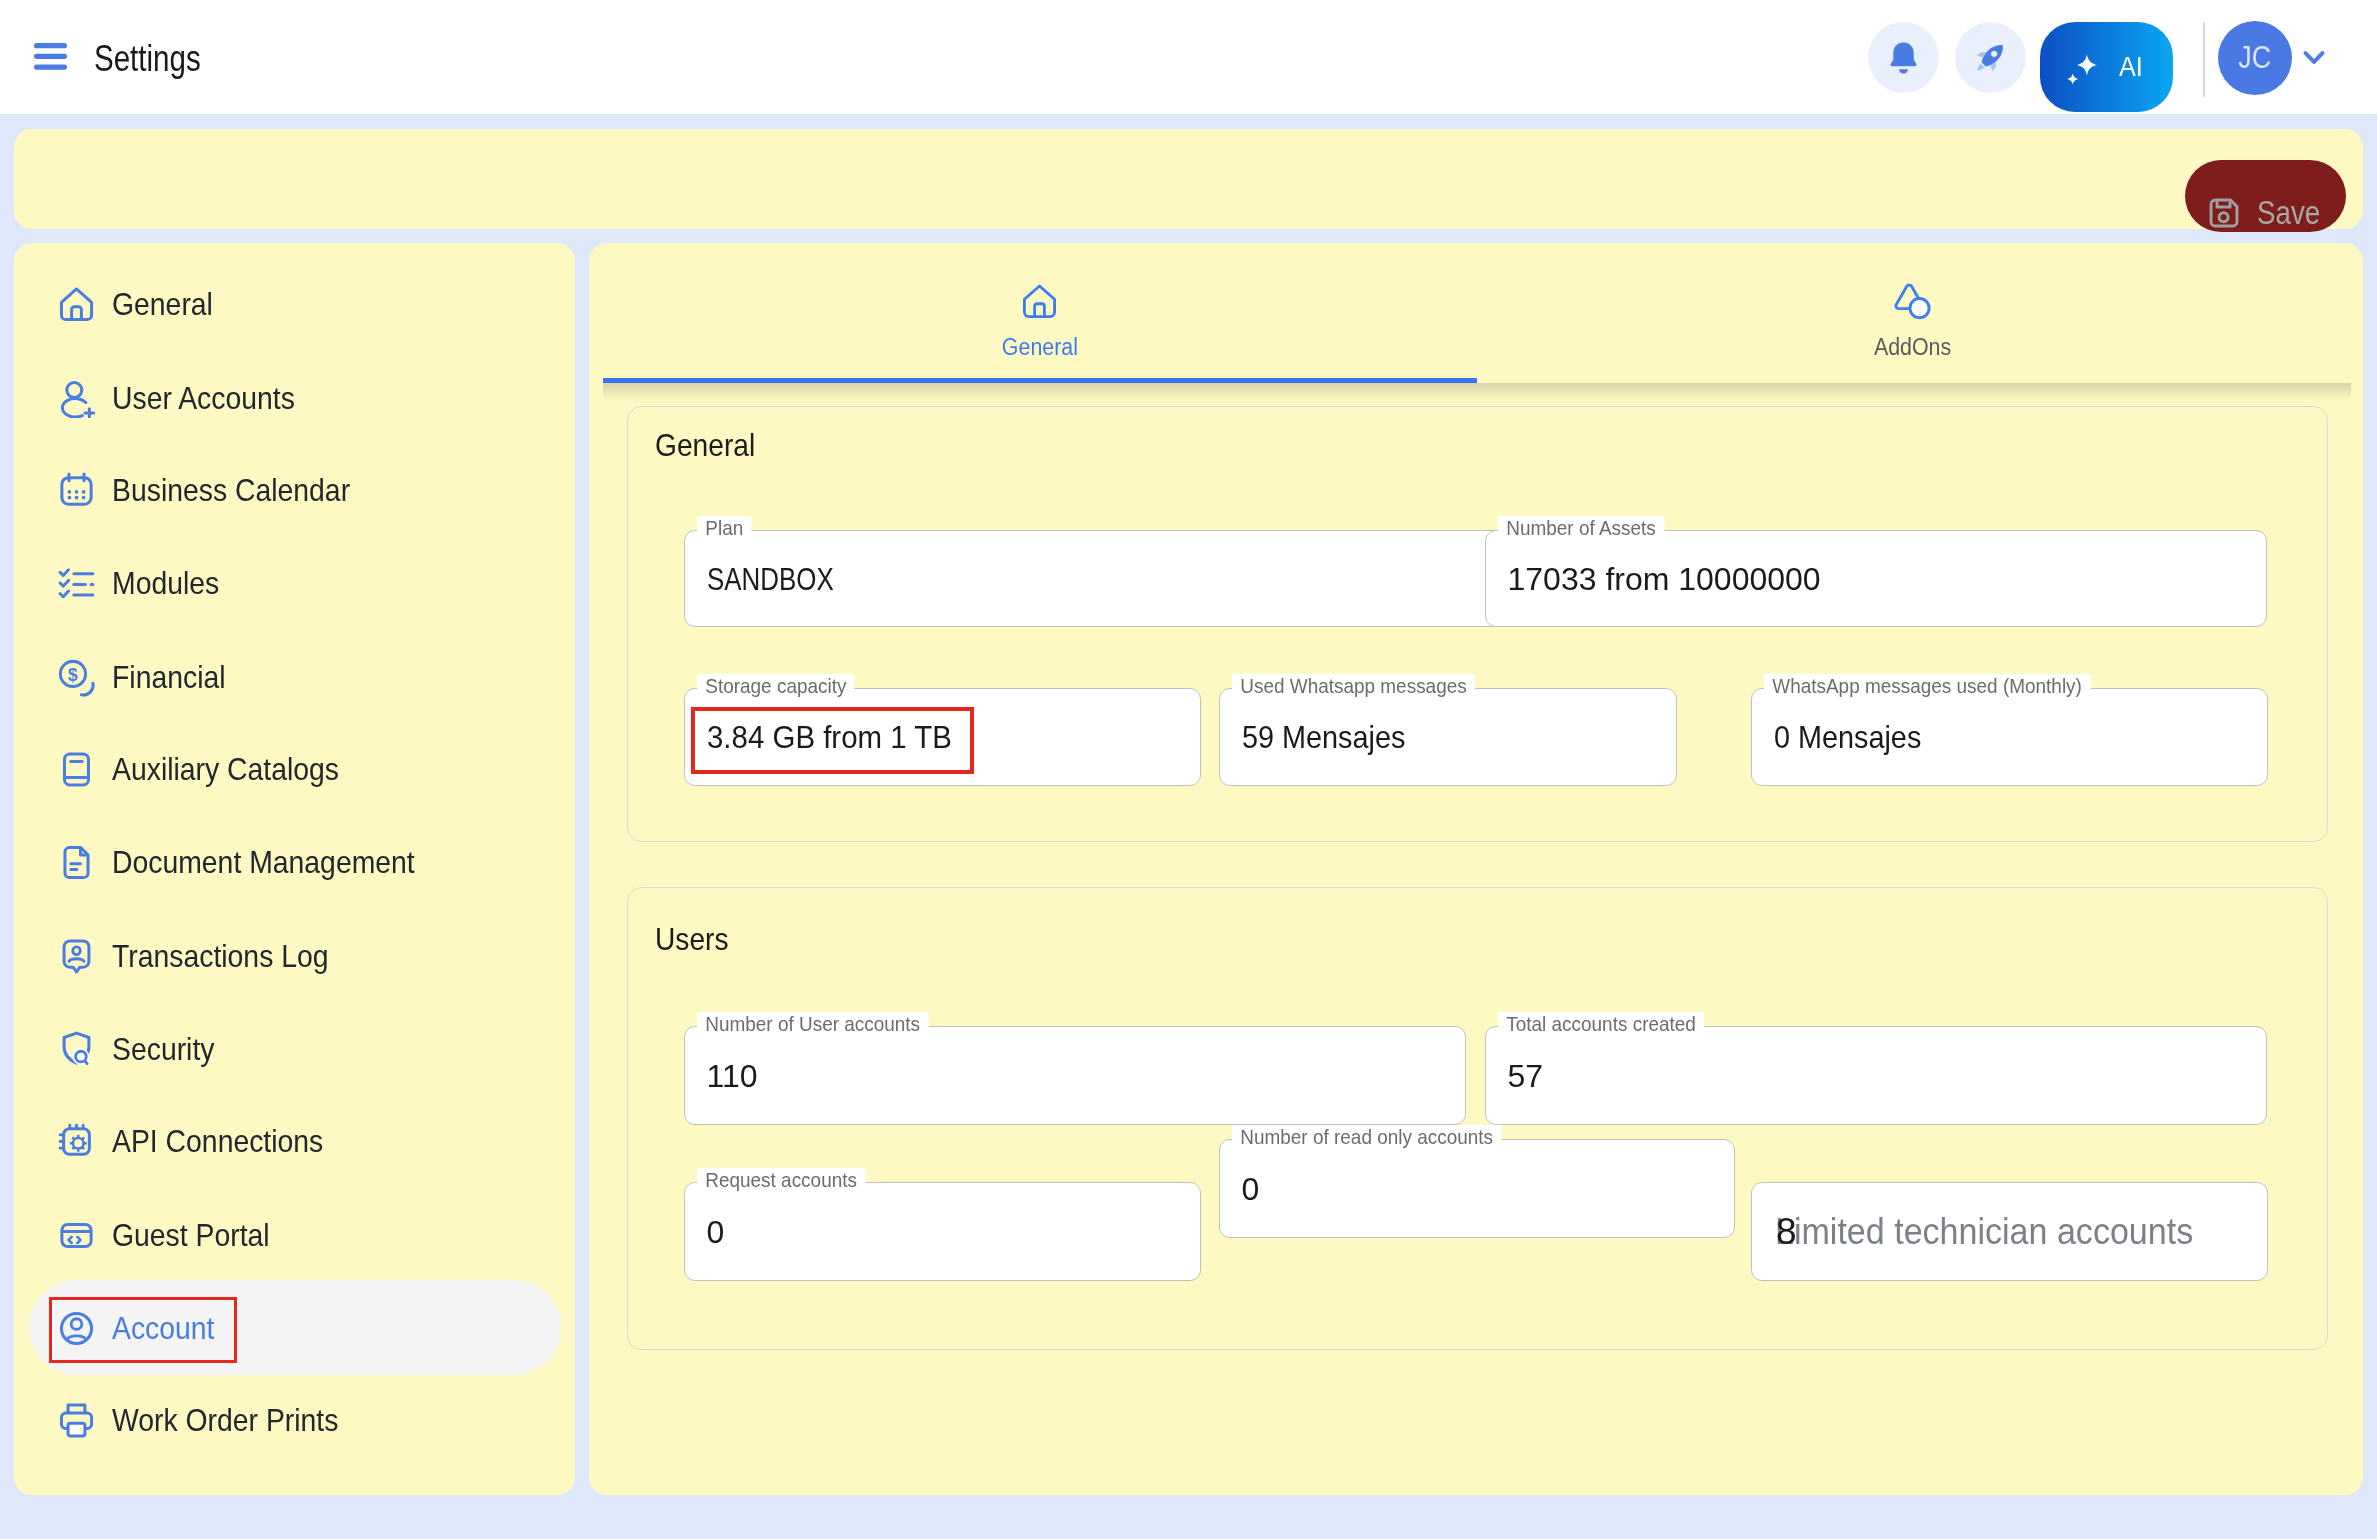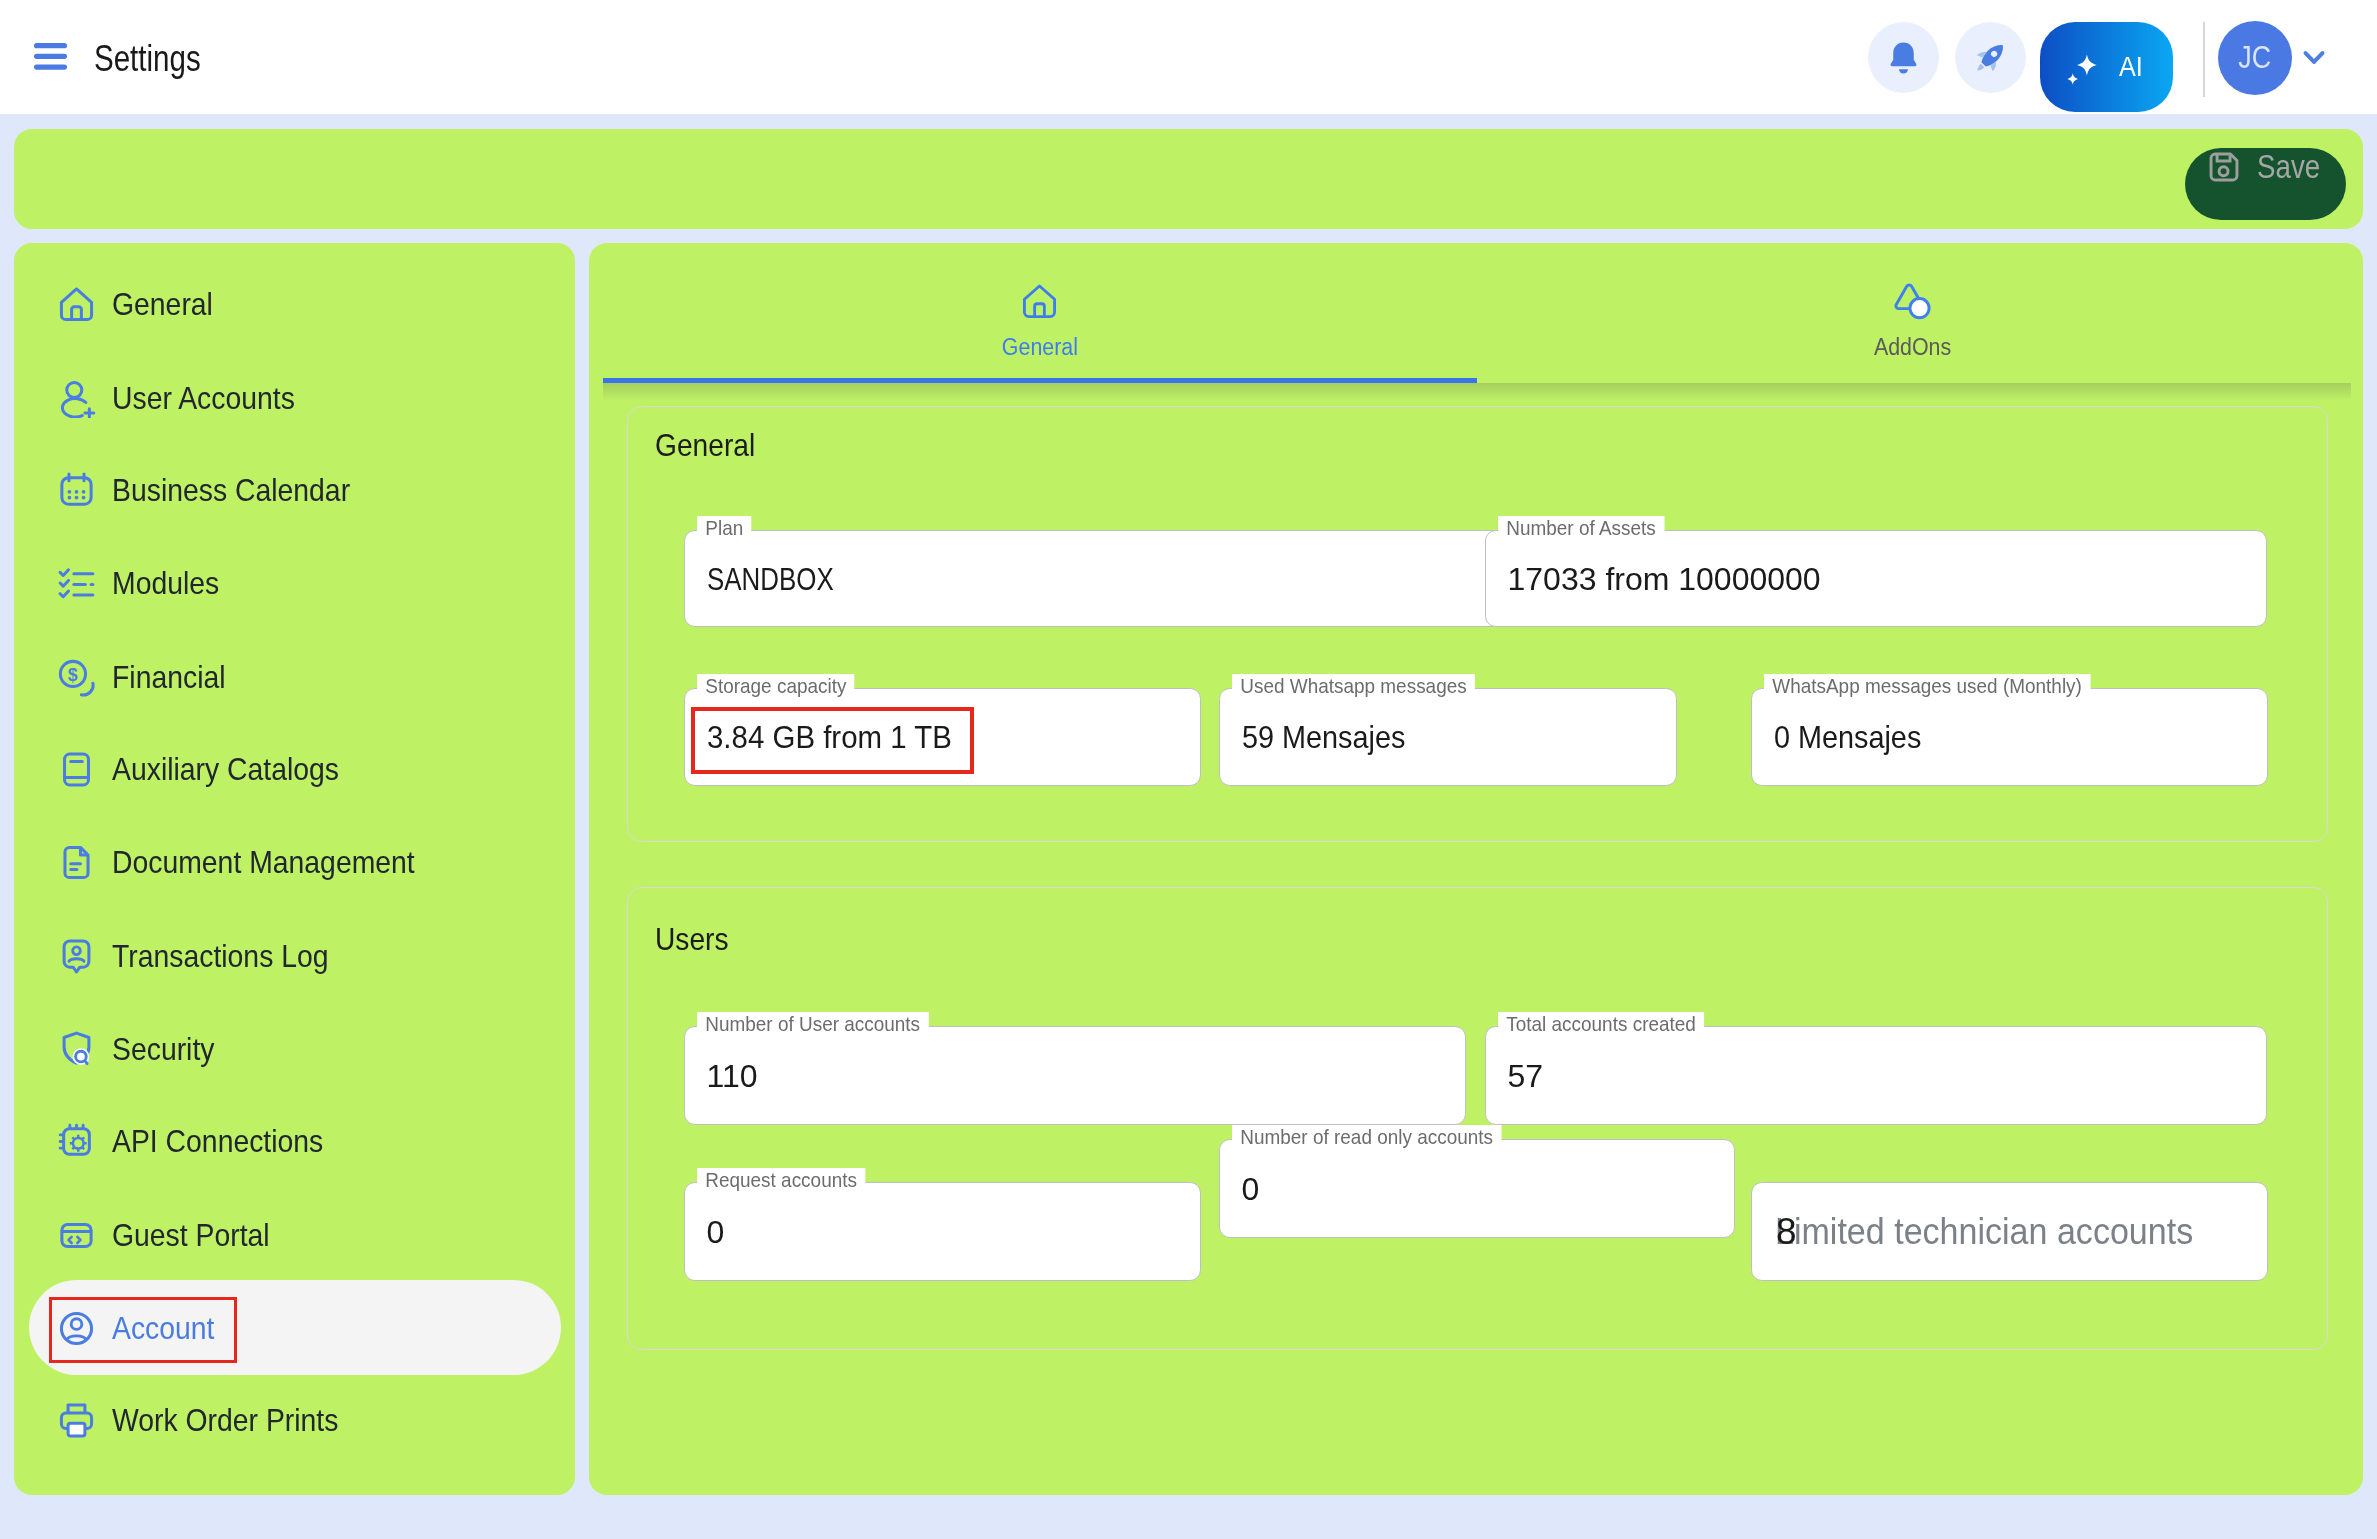--- a/index.html
+++ b/index.html
@@ -1,18 +1,18 @@
 <!DOCTYPE html>
 <html style="font-size:14.4px"><head>
 <meta charset="utf-8">
 <style>
 *{margin:0;padding:0;box-sizing:border-box}
 html,body{width:2377px;height:1540px;font-family:"Liberation Sans",sans-serif;background:#dfe8fb;overflow:hidden;position:relative}
 .abs{position:absolute}
-.card{position:absolute;background:#bef264;border-radius:18px}
+.card{position:absolute;background:#fef9c3;border-radius:18px}
 .cbtn{position:absolute;width:71px;height:71px;border-radius:50%;background:#e9effc;display:flex;align-items:center;justify-content:center}
 .field{position:absolute;border:1.8px solid #bfbfbf;border-radius:10.8px;background:#fff}
 .field .lab{position:absolute;top:-15.3px;left:11.7px;background:#fff;padding:0 9px;font-size:20.6px;color:#6c6c6c;line-height:23px;white-space:nowrap;transform:scaleX(0.92);transform-origin:0 50%}
 .field .val{position:absolute;left:21.5px;top:50%;transform:translateY(-50%);font-size:32px;color:#1a1a1a;white-space:nowrap;transform-origin:0 50%}
 .field .vx81{transform:translateY(-50%) scaleX(0.81)}
 .field .vx90{transform:translateY(-50%) scaleX(0.90)}
 .field .vx92{transform:translateY(-50%) scaleX(0.92)}
 .field .ph{font-size:37px;left:23px;color:#7b8089;transform:translateY(-50%) scaleX(0.92)}
 .field .v11{font-size:37px;left:24px;letter-spacing:-9px}
 .sect{position:absolute;border:1.8px solid #d9d9d9;border-radius:14.4px}
@@ -63,21 +63,21 @@
 
 <div class="abs" style="left:2203px;top:21.5px;width:1.8px;height:75px;background:#d8d8d8"></div>
 <div class="abs" style="left:2218px;top:20.6px;width:74px;height:74px;border-radius:50%;background:#4a79e4;display:flex;align-items:center;justify-content:center;color:#d9e5fb;font-size:30.5px">
     <span style="display:inline-block;transform:scaleX(0.88)">JC</span>
   </div>
 <svg class="abs" style="left:2302px;top:49px" width="24" height="17" viewBox="0 0 27 19">
 <path d="M4 4.5l9.5 10 9.5-10" fill="none" stroke="#4d7ee0" stroke-width="4.5" stroke-linecap="round" stroke-linejoin="round"></path>
 </svg>
 
 <div class="card" style="left:14.4px;top:129px;width:2349px;height:100px"></div>
-<div class="abs" style="left:2185px;top:148px;width:161px;height:72px;border-radius:36px;background:#14532d;display:flex;align-items:flex-start">
+<div class="abs" style="left:2185px;top:160px;width:161px;height:72px;border-radius:36px;background:#7f1d1d;display:flex;align-items:flex-end">
 <svg style="margin-left:20px" width="38" height="38" viewBox="0 0 44 44">
 <path d="M7 12a5 5 0 0 1 5-5h17.5L37 14.5V32a5 5 0 0 1-5 5H12a5 5 0 0 1-5-5z" fill="none" stroke="#9e9e9e" stroke-width="3.4" stroke-linejoin="round"></path>
 <path d="M14 7.5V15h15V8.5" fill="none" stroke="#9e9e9e" stroke-width="3.4"></path>
 <circle cx="21.5" cy="27" r="5.2" fill="none" stroke="#9e9e9e" stroke-width="3.4"></circle>
 </svg>
 <span style="margin-left:14.4px;font-size:33px;color:#a6a6a6;display:inline-block;transform:scaleX(0.84);transform-origin:0 50%">Save</span>
 </div>
 
 <div class="card" style="left:14.4px;top:243px;width:561px;height:1252px">
 <div class="abs" style="left:14.4px;top:1037px;width:532px;height:95px;border-radius:48px;background:#f4f4f5"></div>

